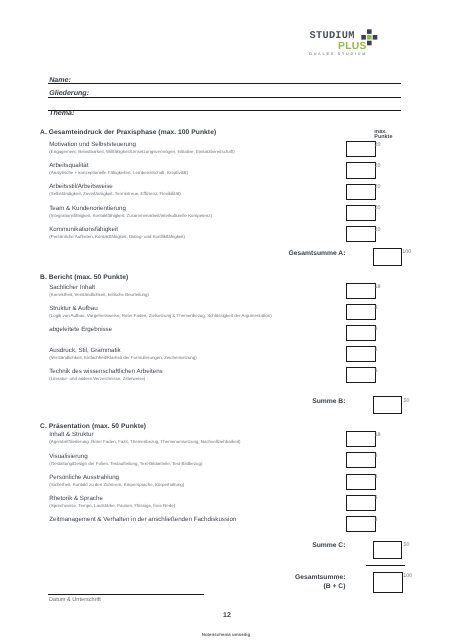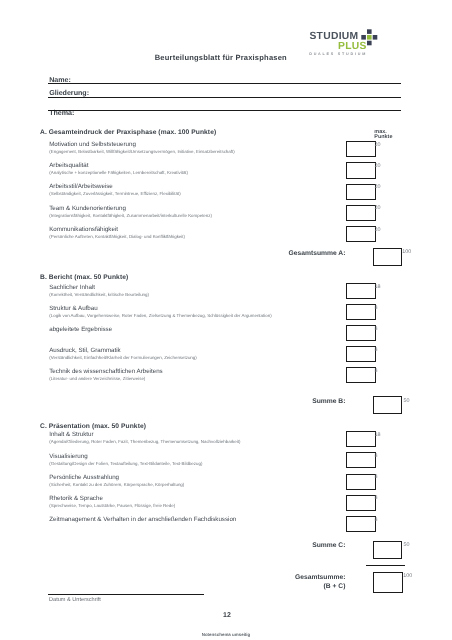--- a/index.html
+++ b/index.html
@@ -15,29 +15,29 @@
             letter-spacing:0.1px;color:#86bb35;line-height:25.4px;white-space:nowrap;}
   .thm-tag{position:absolute;left:-0.1px;top:18.9px;font-size:3.7px;font-weight:bold;
            transform:scaleX(0.825);transform-origin:left top;
            letter-spacing:0.33px;color:#585d62;white-space:nowrap;}
 
   .doc-title{position:absolute;left:154.7px;top:53.3px;font-size:7.55px;font-weight:bold;
              color:#3c434a;letter-spacing:0.2px;white-space:nowrap;}
 
   .sp-logo{position:absolute;left:310px;top:32.5px;width:80px;height:28px;}
   .sp-l1{position:absolute;left:-0.55px;top:-0.6px;font-size:10.3px;font-weight:bold;
-         letter-spacing:0.30px;color:#4a525c;line-height:9.6px;white-space:nowrap;}
+         letter-spacing:0.30px;color:#4a525c;line-height:9.6px;white-space:nowrap;font-family:Liberation Mono, monospace;}
   .sp-l2{position:absolute;left:28.1px;top:9.2px;font-size:10.3px;font-weight:bold;
          letter-spacing:0.30px;color:#95bd3e;line-height:9.6px;white-space:nowrap;}
   .sp-tag{position:absolute;left:-0.8px;top:19.0px;font-size:3.7px;font-weight:bold;
           letter-spacing:1.78px;color:#8d9196;white-space:nowrap;}
   .sp-plus{position:absolute;left:51.2px;top:-3.5px;}
 
   
-  .fieldlabel{position:absolute;font-size:7.1px;font-weight:bold;color:#3a4148;left:49.2px;white-space:nowrap;}
+  .fieldlabel{position:absolute;font-size:7.1px;font-weight:bold;color:#3a4148;left:49.2px;white-space:nowrap;font-style:italic;}
   .rule{position:absolute;background:#1a1a1a;height:1px;}
 
   
   .sec-head{position:absolute;left:40.1px;font-size:6.68px;font-weight:bold;color:#3a4148;
             letter-spacing:0.065px;white-space:nowrap;}
   .crit-name{position:absolute;left:49.2px;font-size:6.2px;color:#414850;letter-spacing:0px;white-space:nowrap;}
   .crit-det{position:absolute;left:49.3px;font-size:4.43px;color:#6e747a;letter-spacing:0px;white-space:nowrap;}
   .box{position:absolute;border:1px solid #1b1b1b;background:#fff;}
   .maxpts{position:absolute;font-size:5.4px;color:#767c82;}
   .mp-head{position:absolute;font-size:5.45px;font-weight:bold;color:#454c53;left:374.3px;}
@@ -48,21 +48,20 @@
   .footnote{position:absolute;left:0;top:632.4px;width:452px;text-align:center;
             font-size:4.45px;font-weight:bold;color:#63696f;}
 
 </style>
 </head>
 <body>
 
 <div class="page">
 
 
-  <div class="doc-title">Beurteilungsblatt für Praxisphasen</div>
 
   <div class="sp-logo">
     <div class="sp-l1">STUDIUM</div>
     <div class="sp-l2">PLUS</div>
     <div class="sp-tag">DUALES STUDIUM</div>
     <svg class="sp-plus" width="17" height="17" viewBox="0 0 17 17">
       <rect x="6" y="0.3" width="4.6" height="4.6" fill="#3b4256"></rect>
       <rect x="0.3" y="6" width="4.6" height="4.6" fill="#3b4256"></rect>
       <rect x="6" y="6" width="4.6" height="4.6" fill="#93bb3c"></rect>
       <rect x="11.7" y="6" width="4.6" height="4.6" fill="#3b4256"></rect>

